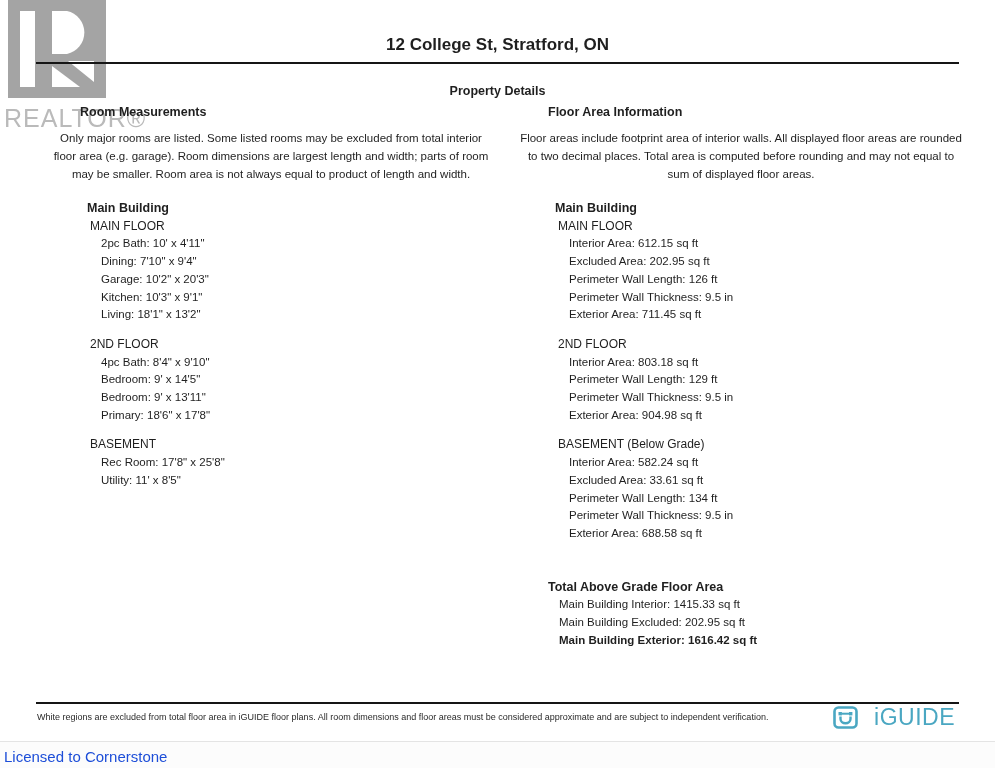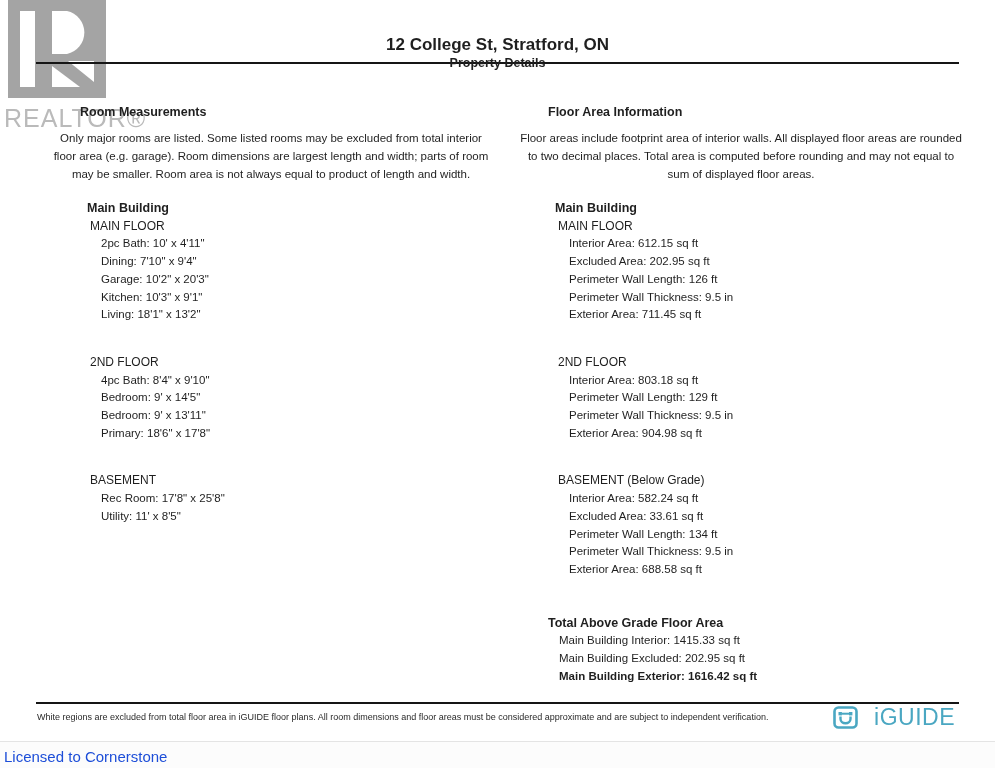--- a/index.html
+++ b/index.html
@@ -8,30 +8,30 @@
     background:#fcfcfc;color:#1f1f1f;
     font-family:"Liberation Sans", sans-serif;
   }
   .sheet{position:absolute;left:0;top:0;width:995px;height:741px;background:#ffffff;border-bottom:1px solid #e4e4e4;}
   
   .watermark{position:absolute;left:8px;top:0;width:130px;height:140px;z-index:0;}
   .realtor-text{position:absolute;left:-4px;top:104px;font-size:25px;color:#bababa;letter-spacing:1px;white-space:nowrap;}
   
   .title{position:absolute;top:35px;left:0;width:100%;text-align:center;font-size:17px;font-weight:bold;z-index:2;}
   .title-rule{position:absolute;top:62px;left:36px;width:923px;height:2px;background:#151515;z-index:2;}
-  .subtitle{position:absolute;top:56px;left:0;width:100%;text-align:center;font-size:12.5px;font-weight:bold;z-index:2;}
+  .subtitle{position:absolute;top:84px;left:0;width:100%;text-align:center;font-size:12.5px;font-weight:bold;z-index:2;}
   
   .col{position:absolute;top:103px;z-index:1;}
   .col-left{left:42px;width:458px;}
   .col-right{left:510px;width:462px;}
   .col h3{font-size:12.5px;font-weight:bold;margin:0;line-height:18px;padding-left:38px;}
   .col p{font-size:11.5px;line-height:18px;margin:8px;text-align:center;}
   .bldg{font-weight:bold;font-size:12.5px;line-height:17.7px;margin:17px 0 0 36px;padding-left:9px;}
   .floor{margin-left:48px;}
-  .floor + .floor{margin-top:30px;}
+  .floor + .floor{margin-top:12px;}
   .floor-name{font-size:12px;line-height:17.7px;}
   .item{font-size:11.5px;line-height:17.7px;margin-left:11px;}
   .totals{margin:36px 0 0 38px;}
   .totals-heading{font-size:12.5px;font-weight:bold;line-height:17.7px;}
   .totals .item{}
   .bold{font-weight:bold;}
   
   .footer-rule{position:absolute;top:702px;left:36px;width:923px;height:2px;background:#151515;z-index:2;}
   .disclaimer{position:absolute;top:712px;left:37px;width:760px;font-size:9px;color:#2a2a2a;z-index:2;}
   .iguide{position:absolute;top:704px;right:40px;display:flex;align-items:center;gap:16px;z-index:2;}

